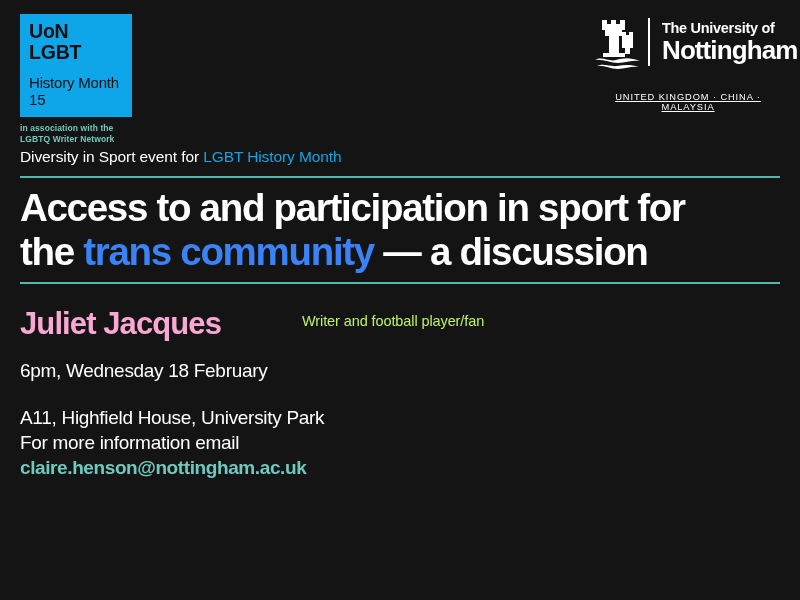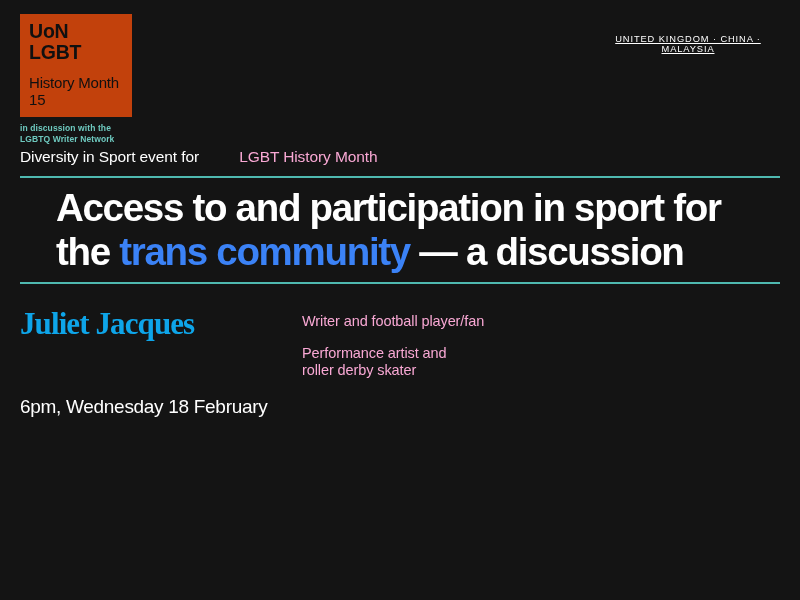--- a/index.html
+++ b/index.html
@@ -16,21 +16,21 @@
   }
 
   
   .header { position:relative; height:110px; }
 
   .lgbt-logo {
     position:absolute; left:20px; top:14px;
     width:112px;
   }
   .lgbt-badge {
-    background:#c2410c;
+    background:#0ea5e9;
     padding:7px 9px 8px 9px;
     color:#0c0c0c;
   }
   .lgbt-badge .l1 {
     font-size:19.5px; font-weight:bold; line-height:1.08;
     letter-spacing:-0.2px; color:#101010;
   }
   .lgbt-badge .l2 {
     font-size:15px; font-weight:normal; line-height:1.12;
     letter-spacing:-0.2px; color:#101010; margin-top:12px;
@@ -62,55 +62,54 @@
   }
 
   
   .content { padding:0 20px; }
 
   .eyebrow {
     font-size:15.5px; line-height:1.1;
     color:#ffffff; letter-spacing:-0.1px;
     margin-top:38px;
   }
-  .eyebrow .accent { color:#f9a8d4;margin-left:36px; }
+  .eyebrow .accent { color:#0ea5e9; }
 
   .rule {
     height:2px; background:#4fb9b0;
     margin-top:11px;
   }
 
   h1.headline {
     margin-top:8px;
     font-size:38.5px; font-weight:bold;
     line-height:1.13; letter-spacing:-1.3px;
     color:#ffffff;
-    margin-left:36px;
   }
   h1.headline .accent { color:#3b82f6; }
 
   .rule2 {
     height:2px; background:#4fb9b0;
     margin-top:9px;
   }
 
   .speakers {
     margin-top:20px;
     display:flex;
     align-items:flex-start;
   }
   .speaker-names { width:282px; flex:0 0 282px; }
   .speaker-names .name {
-    color:#0ea5e9;
+    color:#f9a8d4;
     font-size:31px; font-weight:bold;
-    line-height:1.28; letter-spacing:-0.9px;font-family:Liberation Serif, serif;
+    line-height:1.28; letter-spacing:-0.9px;
   }
   .speaker-roles { padding-top:9px; }
   .speaker-roles .role {
-    color:#f9a8d4; font-size:14.5px;
+    color:#bef264; font-size:14.5px;
     line-height:1.22; letter-spacing:-0.1px;
   }
   .speaker-roles .role.second { margin-top:14px; }
 
   .when {
     margin-top:16px;
     color:#ffffff; font-size:19px;
     letter-spacing:-0.3px; line-height:1.2;
   }
 
@@ -131,26 +130,49 @@
 <div class="poster">
 
   <div class="header">
 
     <div class="lgbt-logo">
       <div class="lgbt-badge">
         <div class="l1">UoN LGBT</div>
         <div class="l2">History Month 15</div>
       </div>
       <div class="lgbt-assoc">
-        <div>in discussion with the</div>
+        <div>in association with the</div>
         <div>LGBTQ Writer Network</div>
       </div>
     </div>
 
     <div class="uon-logo">
+      <div class="uon-row">
+        <svg class="uon-crest" viewBox="0 0 52 56">
+          <g fill="#ffffff">
+
+            <path d="M10 6 h5 v4 h4 v-4 h5 v4 h4 v-4 h5 v10 h-23 z"></path>
+
+            <path d="M13 16 h17 v6 h-3 v17 h-10 v-17 h-4 z"></path>
+
+            <path d="M30 18 h4 v3 h3 v-3 h4 v16 h-11 z"></path>
+            <path d="M33 34 h5 v6 h-5 z"></path>
+
+            <path d="M11 39 h22 v4 h-22 z"></path>
+
+            <path d="M3 46 c7 -4 14 2 21 0 c7 -2 14 -3 24 1 c-8 -1 -14 2 -22 2 c-8 0 -15 -4 -23 -3 z"></path>
+            <path d="M5 52 c7 -3 13 1 20 0 c7 -1 13 -2 22 1 c-8 -1 -13 2 -21 2 c-8 0 -14 -4 -21 -3 z"></path>
+          </g>
+        </svg>
+        <div class="uon-rule"></div>
+        <div class="uon-words">
+          <div class="w1">The University of</div>
+          <div class="w2">Nottingham</div>
+        </div>
+      </div>
       <div class="uon-countries">UNITED KINGDOM · CHINA · MALAYSIA</div>
     </div>
 
   </div>
 
   <div class="content">
 
     <div class="eyebrow">
       <span>Diversity in Sport event for </span><span class="accent">LGBT History Month</span>
     </div>
@@ -165,24 +187,25 @@
     <div class="rule2"></div>
 
     <div class="speakers">
       <div class="speaker-names">
         <div class="name">Juliet Jacques</div>
       </div>
       <div class="speaker-roles">
         <div class="role">
           <div>Writer and football player/fan</div>
         </div>
-        <div class="role second">
-          <div>Performance artist and</div>
-          <div>roller derby skater</div>
-        </div>
       </div>
     </div>
 
     <div class="when">6pm, Wednesday 18 February</div>
 
+    <div class="where">
+      <div>A11, Highfield House, University Park</div>
+      <div>For more information email</div>
+      <div class="email">claire.henson@nottingham.ac.uk</div>
+    </div>
 
   </div>
 </div>
 
 </body></html>

